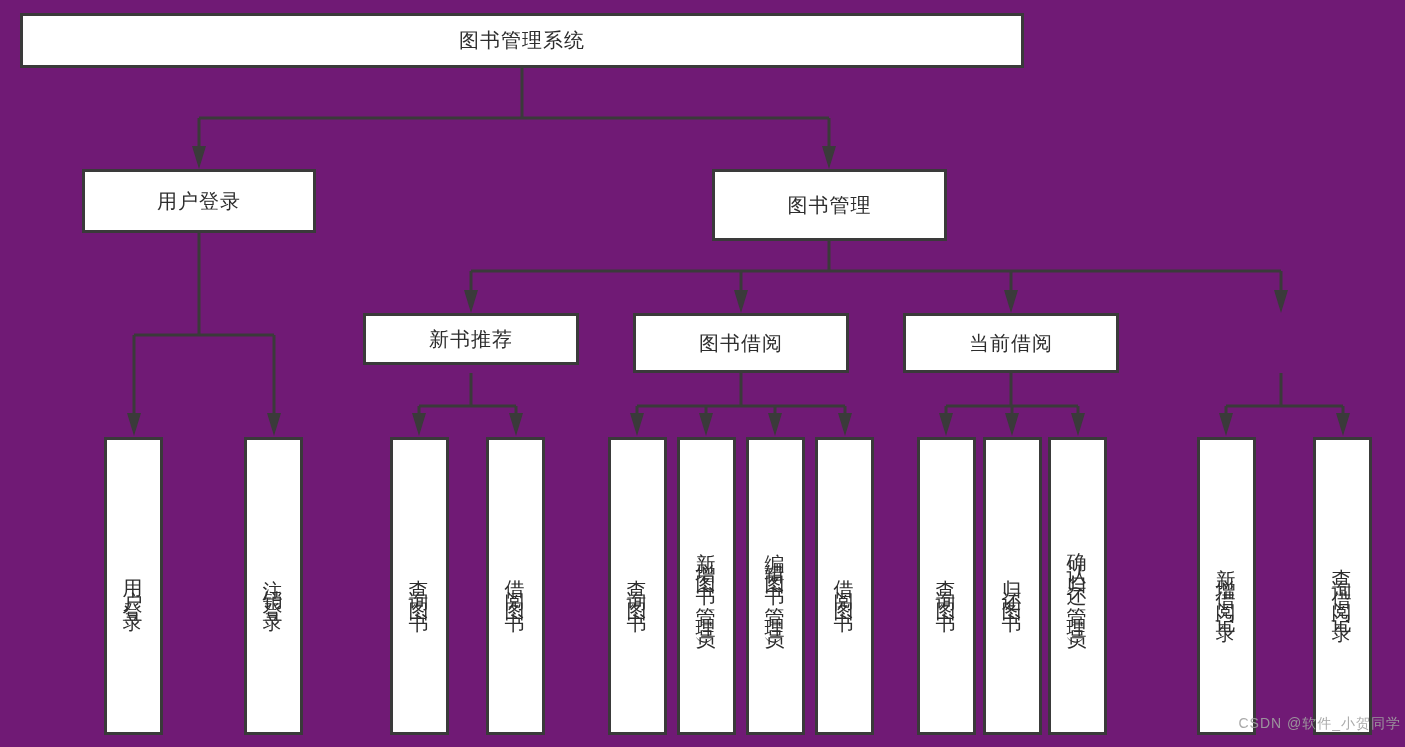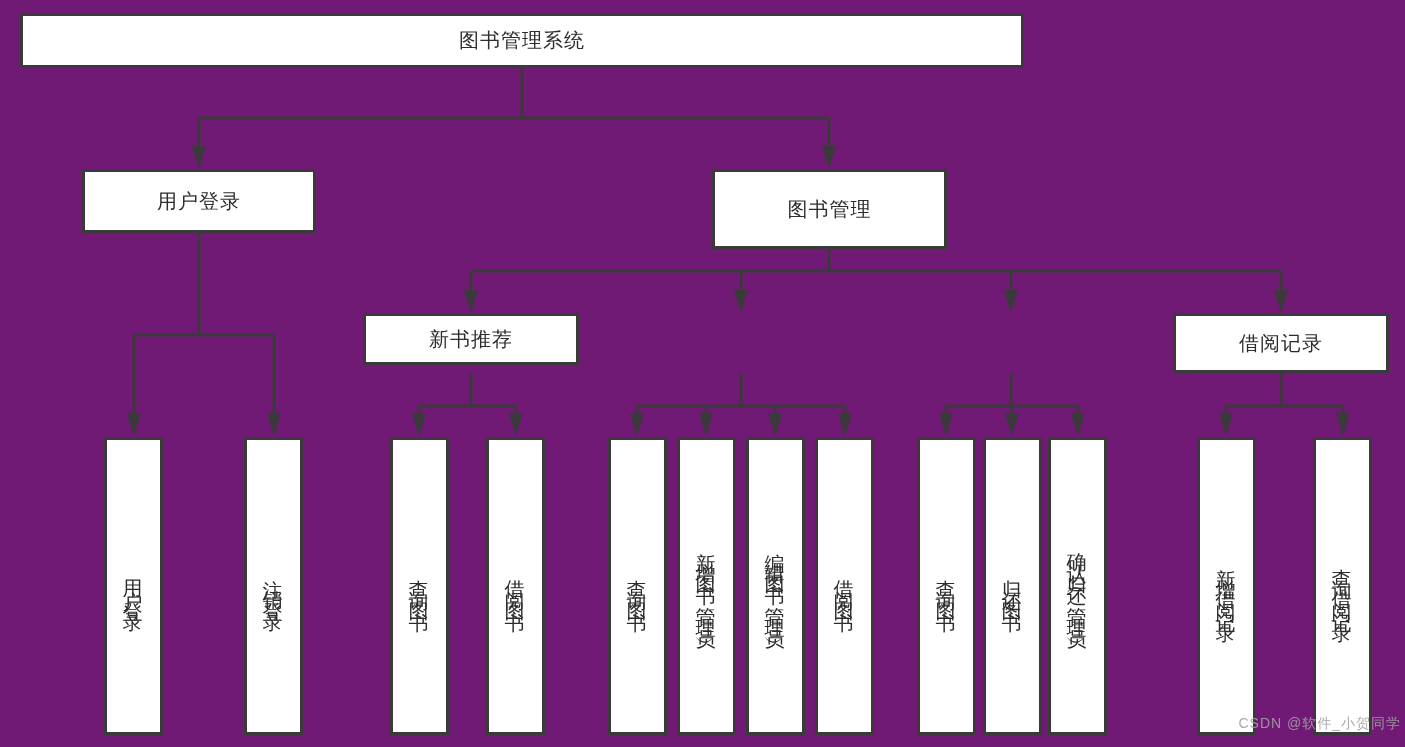--- a/index.html
+++ b/index.html
@@ -101,24 +101,25 @@
     <g>
       <path d="M1281 373 V406 M1226 406 H1343 M1226 406 V416 M1343 406 V416"></path>
       <polygon points="1219,413 1233,413 1226,436"></polygon>
       <polygon points="1336,413 1350,413 1343,436"></polygon>
     </g>
   </svg>
 
   <div class="node" style="left:20px; top:13px; width:1004px; height:55px;">图书管理系统</div>
 
   <div class="node" style="left:82px; top:169px; width:234px; height:64px;">用户登录</div>
-  <div class="node" style="left:712px; top:169px; width:235px; height:80px;">图书管理</div>
+  <div class="node" style="left:712px; top:169px; width:235px; height:72px;">图书管理</div>
 
   <div class="node" style="left:363px; top:313px; width:216px; height:52px;">新书推荐</div>
-  <div class="node" style="left:1173px; top:313px; width:216px; height:60px;">借阅记录</div>
+  <div class="node" style="left:633px; top:313px; width:216px; height:60px;">图书借阅</div>
+  <div class="node" style="left:903px; top:313px; width:216px; height:60px;">当前借阅</div>
 
   <div class="node leaf" style="left:104px; top:437px; width:59px; height:298px;">用户登录</div>
   <div class="node leaf" style="left:244px; top:437px; width:59px; height:298px;">注销登录</div>
 
   <div class="node leaf" style="left:390px; top:437px; width:59px; height:298px;">查询图书</div>
   <div class="node leaf" style="left:486px; top:437px; width:59px; height:298px;">借阅图书</div>
 
   <div class="node leaf" style="left:608px; top:437px; width:59px; height:298px;">查询图书</div>
   <div class="node leaf" style="left:677px; top:437px; width:59px; height:298px;">新增图书（管理员）</div>
   <div class="node leaf" style="left:746px; top:437px; width:59px; height:298px;">编辑图书（管理员）</div>

